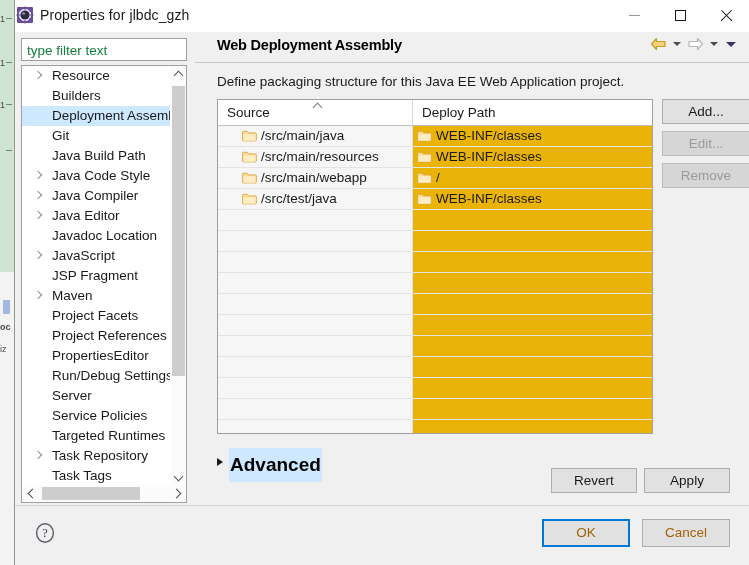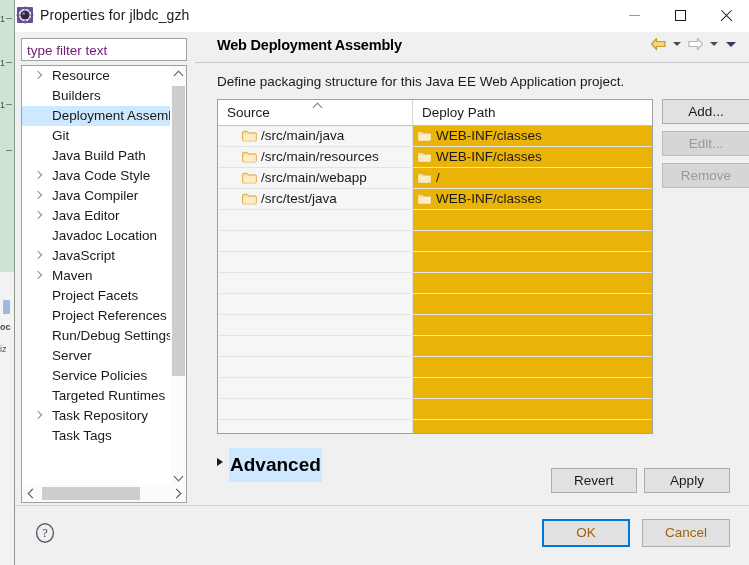--- a/index.html
+++ b/index.html
@@ -92,21 +92,21 @@
   }
 
   
   .filter-box {
     position: absolute; left: 6px; top: 6px;
     width: 166px; height: 23px;
     background: #ffffff;
     border: 1px solid #a0a0a0;
     box-sizing: border-box;
     font-size: 13.5px;
-    color: #701a75;
+    color: #15803d;
     padding: 3px 0 0 5px;
     line-height: 17px;
   }
 
   .tree-panel {
     position: absolute; left: 6px; top: 33px;
     width: 166px; height: 438px;
     background: #ffffff;
     border: 1px solid #a0a0a0;
     box-sizing: border-box;
@@ -445,23 +445,25 @@
           <div class="tree-item"><span class="arrow"></span><span>Resource</span></div>
           <div class="tree-item"><span>Builders</span></div>
           <div class="tree-item selected"><span>Deployment Assembly</span></div>
           <div class="tree-item"><span>Git</span></div>
           <div class="tree-item"><span>Java Build Path</span></div>
           <div class="tree-item"><span class="arrow"></span><span>Java Code Style</span></div>
           <div class="tree-item"><span class="arrow"></span><span>Java Compiler</span></div>
           <div class="tree-item"><span class="arrow"></span><span>Java Editor</span></div>
           <div class="tree-item"><span>Javadoc Location</span></div>
           <div class="tree-item"><span class="arrow"></span><span>JavaScript</span></div>
+          <div class="tree-item"><span>JSP Fragment</span></div>
           <div class="tree-item"><span class="arrow"></span><span>Maven</span></div>
           <div class="tree-item"><span>Project Facets</span></div>
           <div class="tree-item"><span>Project References</span></div>
+          <div class="tree-item"><span>PropertiesEditor</span></div>
           <div class="tree-item"><span>Run/Debug Settings</span></div>
           <div class="tree-item"><span>Server</span></div>
           <div class="tree-item"><span>Service Policies</span></div>
           <div class="tree-item"><span>Targeted Runtimes</span></div>
           <div class="tree-item"><span class="arrow"></span><span>Task Repository</span></div>
           <div class="tree-item"><span>Task Tags</span></div>
         </div>
 
       <div class="tree-vbar">
         <div class="tvb-arrow tvb-up">

